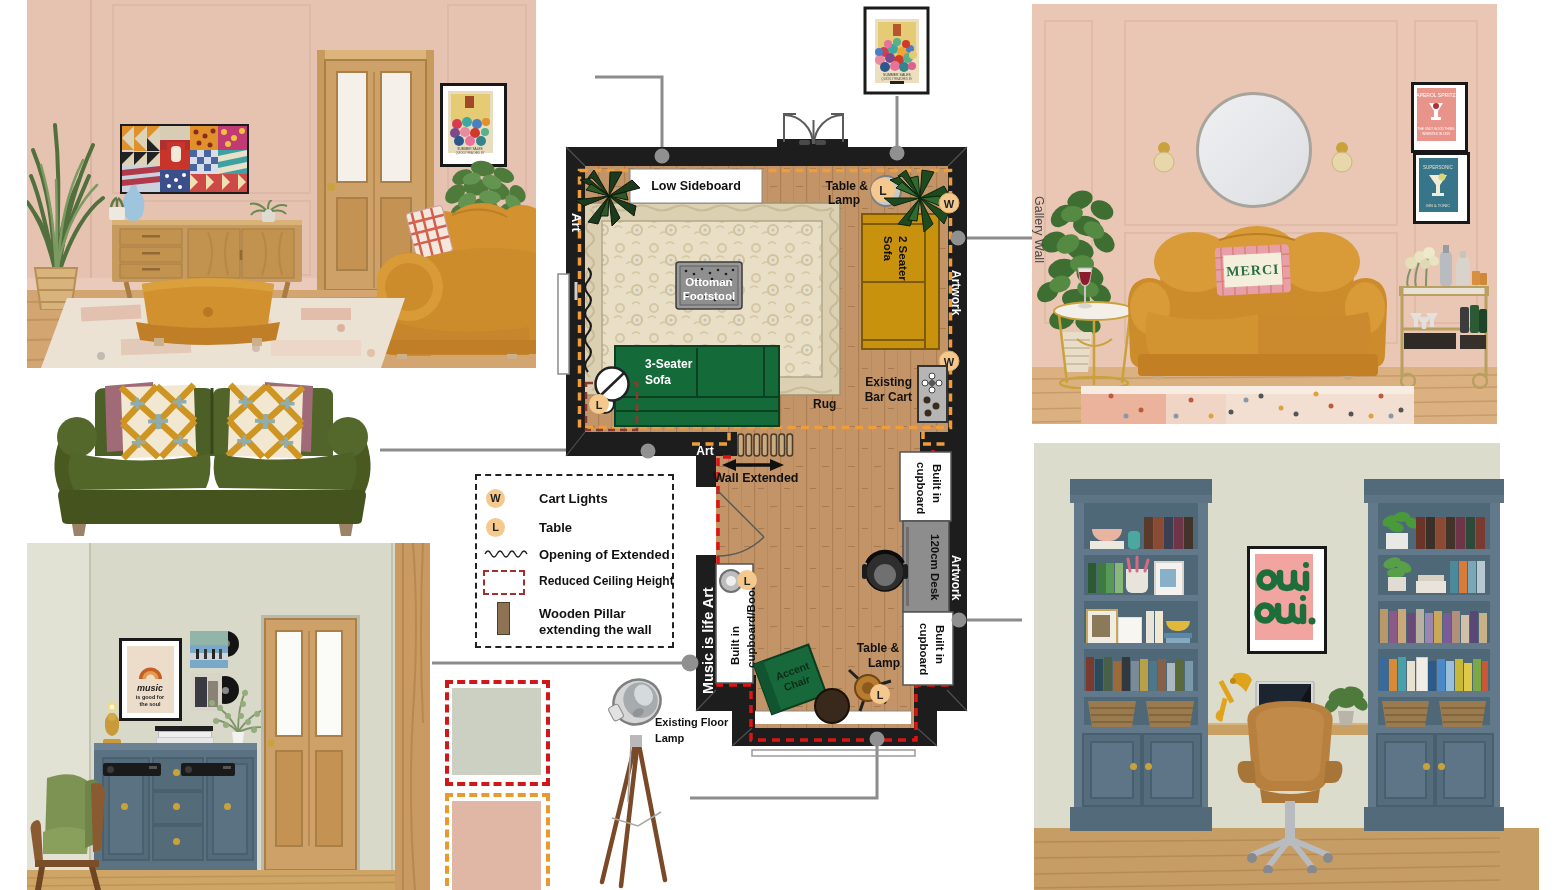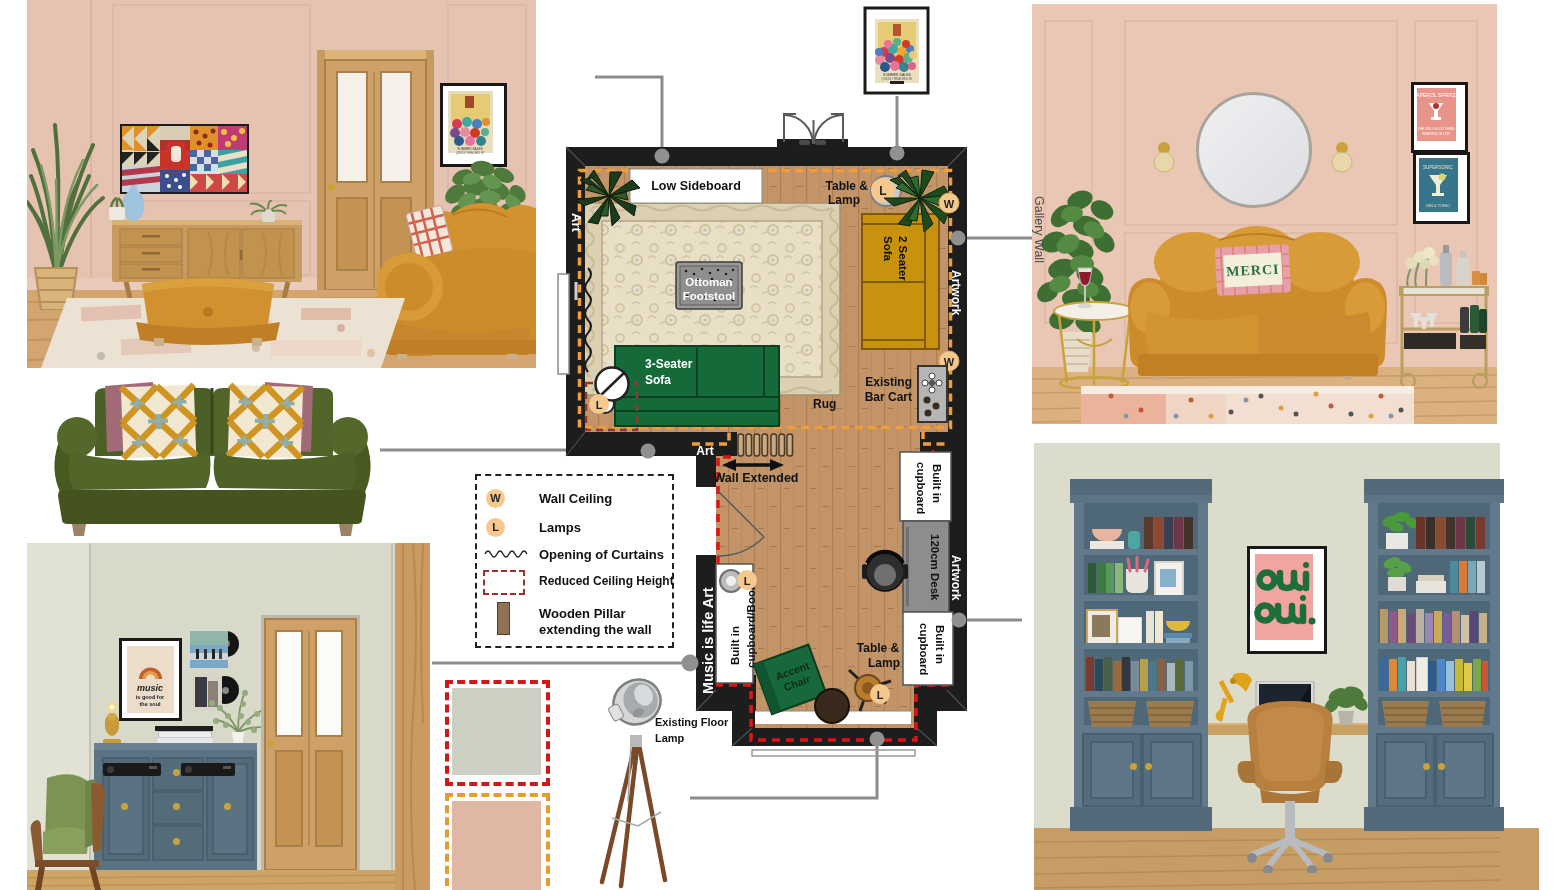--- a/index.html
+++ b/index.html
@@ -807,31 +807,31 @@
     </g>
     <text x="655" y="726" font-size="11" font-weight="600" fill="#111">Existing Floor</text>
     <text x="655" y="742" font-size="11" font-weight="600" fill="#111">Lamp</text>
   </g>
 </svg>
 
 <div class="abs" id="legend" style="left:475px;top:474px;width:195px;height:170px;border:2px dashed #222;background:#fff;">
 
   <div class="abs" style="left:9px;top:13px;width:19px;height:19px;border-radius:50%;background:#f5c98e;color:#222;font-weight:700;font-size:11px;text-align:center;line-height:19px;">W</div>
 
-  <div class="lbl" style="left:62px;top:15px;font-size:13px;font-weight:600;">Wall Ceiling</div>
+  <div class="lbl" style="left:62px;top:15px;font-size:13px;font-weight:600;">Cart Lights</div>
 
   <div class="abs" style="left:9px;top:42px;width:19px;height:19px;border-radius:50%;background:#f5c98e;color:#222;font-weight:700;font-size:11px;text-align:center;line-height:19px;">L</div>
 
-  <div class="lbl" style="left:62px;top:44px;font-size:13px;font-weight:600;">Lamps</div>
+  <div class="lbl" style="left:62px;top:44px;font-size:13px;font-weight:600;">Table</div>
 
   <svg class="abs" style="left:6px;top:70px;" width="48" height="16" viewBox="0 0 48 16">
     <path d="M 2 8 q 3 -6 6 0 q 3 6 6 0 q 3 -6 6 0 q 3 6 6 0 q 3 -6 6 0 q 3 6 6 0 q 3 -6 6 0" fill="none" stroke="#222" stroke-width="1.4"></path>
   </svg>
 
-  <div class="lbl" style="left:62px;top:71px;font-size:13px;font-weight:600;">Opening of Curtains</div>
+  <div class="lbl" style="left:62px;top:71px;font-size:13px;font-weight:600;">Opening of Extended</div>
 
   <div class="abs" style="left:6px;top:94px;width:38px;height:21px;border:2px dashed #a03030;"></div>
 
   <div class="lbl" style="left:62px;top:98px;font-size:12px;font-weight:600;">Reduced Ceiling Height</div>
 
   <div class="abs" style="left:20px;top:126px;width:11px;height:31px;background:#8d7354;border:1.5px solid #4f3d2a;"></div>
 
   <div class="lbl" style="left:62px;top:130px;font-size:13px;font-weight:600;line-height:16px;">Wooden Pillar<br>extending the wall</div>
 </div>
 

